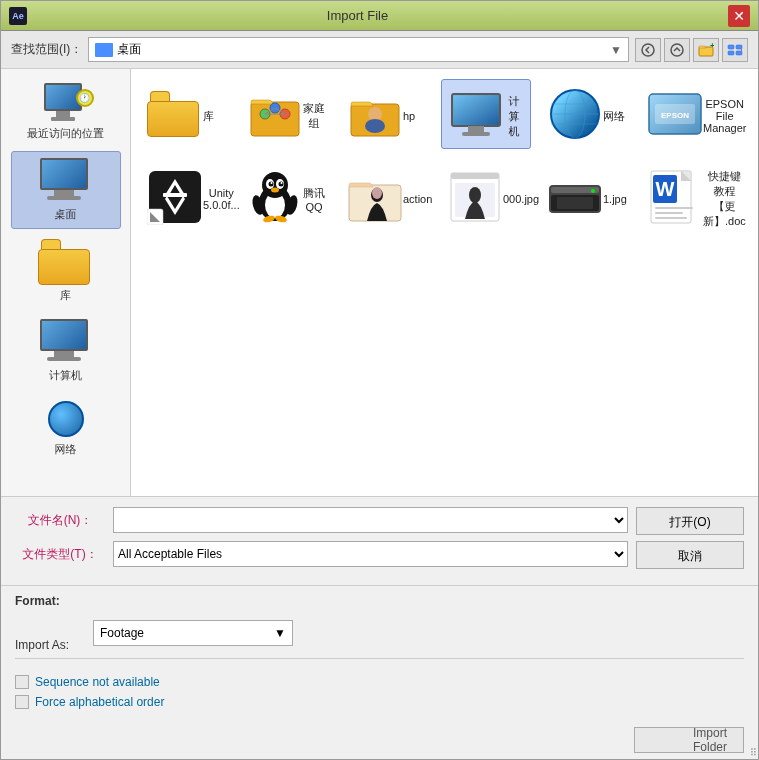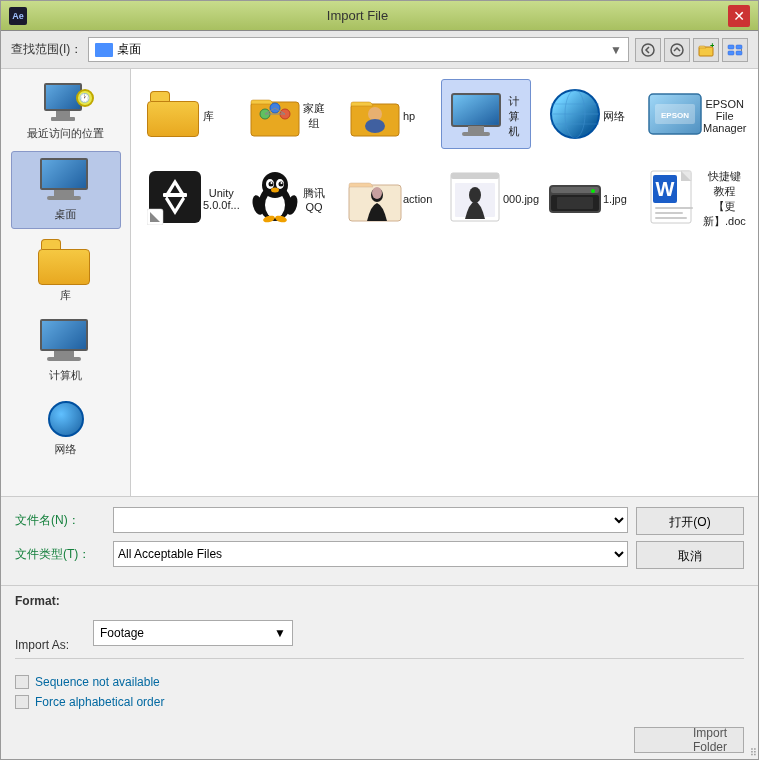--- a/index.html
+++ b/index.html
@@ -259,22 +259,22 @@
       padding: 10px 14px;
     }
     .file-row {
       display: flex;
       align-items: center;
       margin-bottom: 8px;
       gap: 8px;
     }
     .file-row-label {
       width: 90px;
-      text-align: left;
-      color: #15803d;
+      text-align: center;
+      color: #be185d;
     }
     .action-buttons {
       display: flex;
       flex-direction: column;
       gap: 6px;
       margin-left: 8px;
     }
     .action-btn {
       width: 108px;
       height: 28px;

